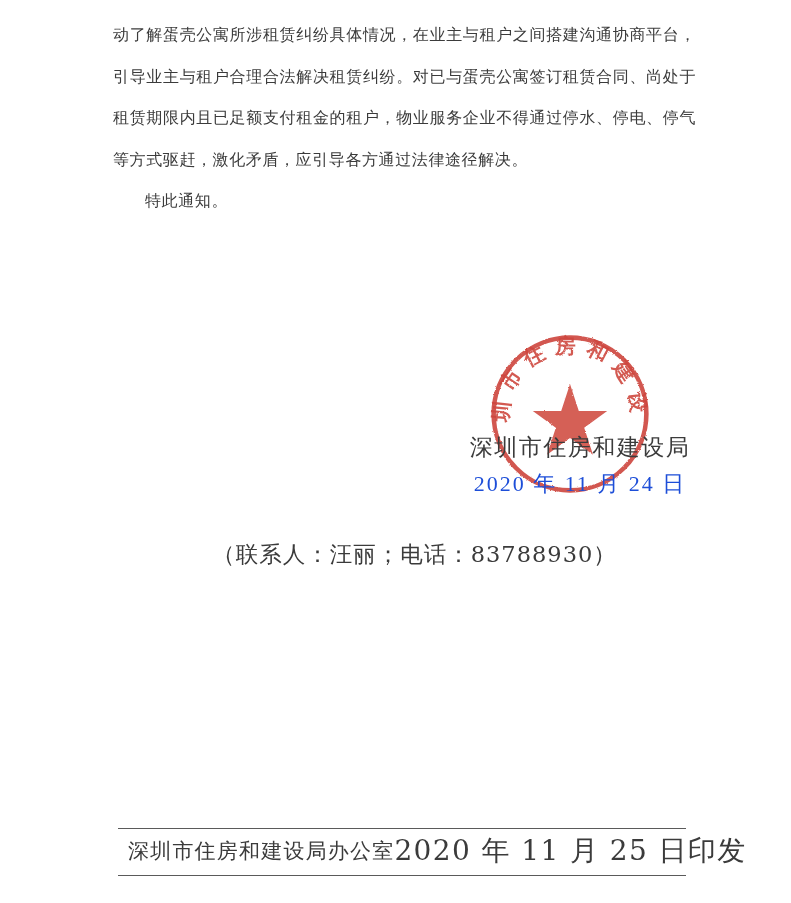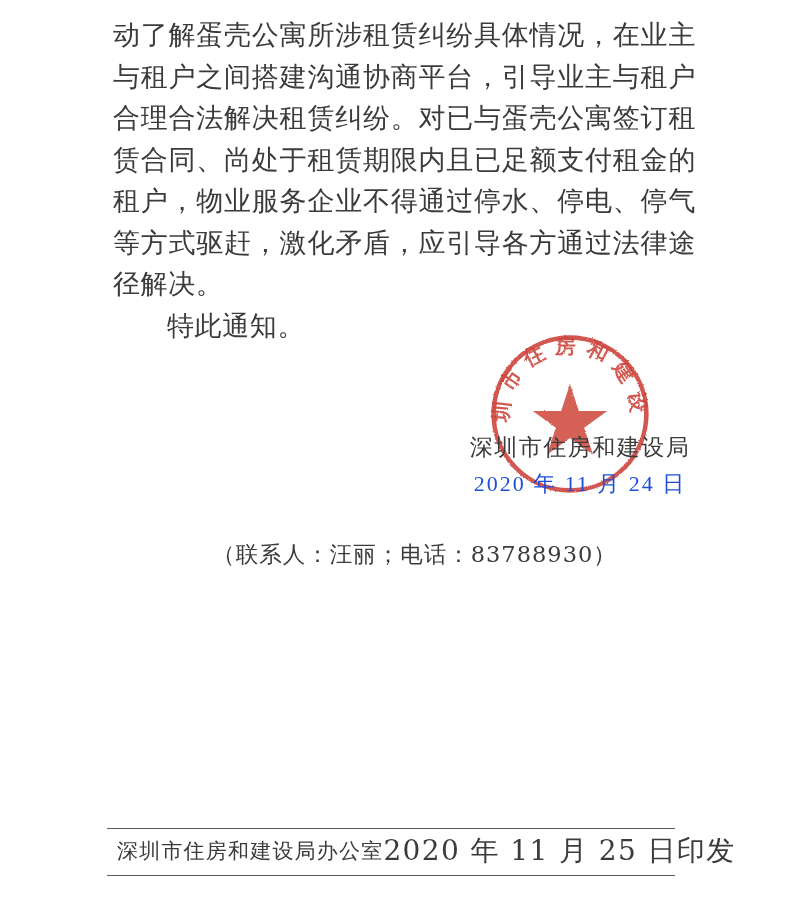--- a/index.html
+++ b/index.html
@@ -23,21 +23,21 @@
   
   .body-block {
     position: absolute;
     left: 113px;
     top: 14px;
     width: 583px;
   }
 
   .para {
     margin: 0;
-    font-size: 27px;
+    font-size: 16px;
     line-height: 41.5px;
     letter-spacing: 0.6px;
     text-align: justify;
     text-align-last: left;
     text-justify: inter-character;
     color: #3b3b3b;
     font-weight: 400;
   }
 
   .para.indent {
@@ -101,21 +101,21 @@
     font-size: 22.5px;
     line-height: 34px;
     letter-spacing: 1px;
     color: #3b3b3b;
     white-space: nowrap;
   }
 
   
   .footer {
     position: absolute;
-    left: 107px;
+    left: 118px;
     top: 828px;
     width: 568px;
   }
 
   .footer-rule {
     height: 0;
     border-top: 1.3px solid #5a5a5a;
     width: 100%;
   }
 

